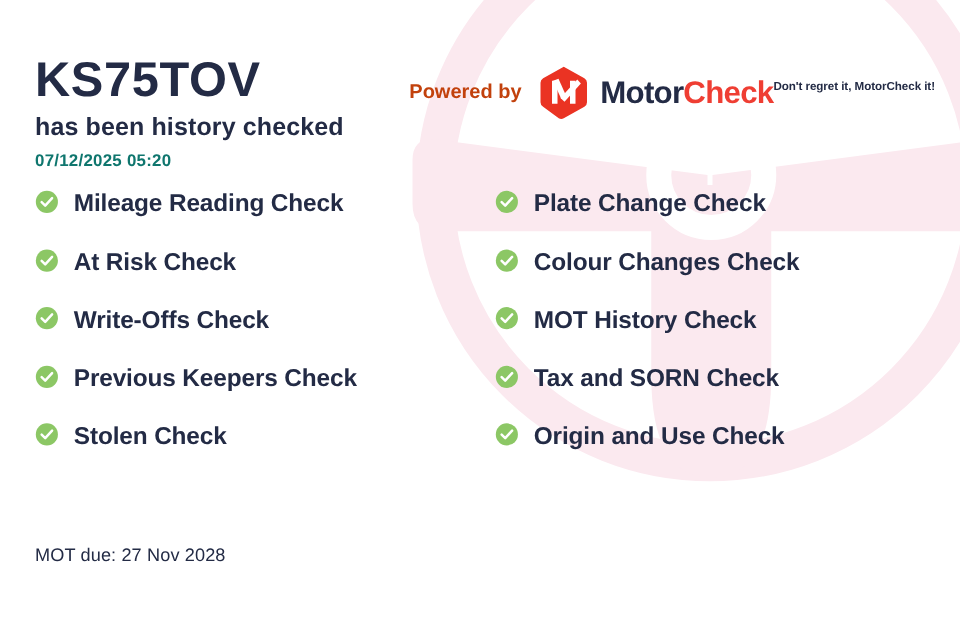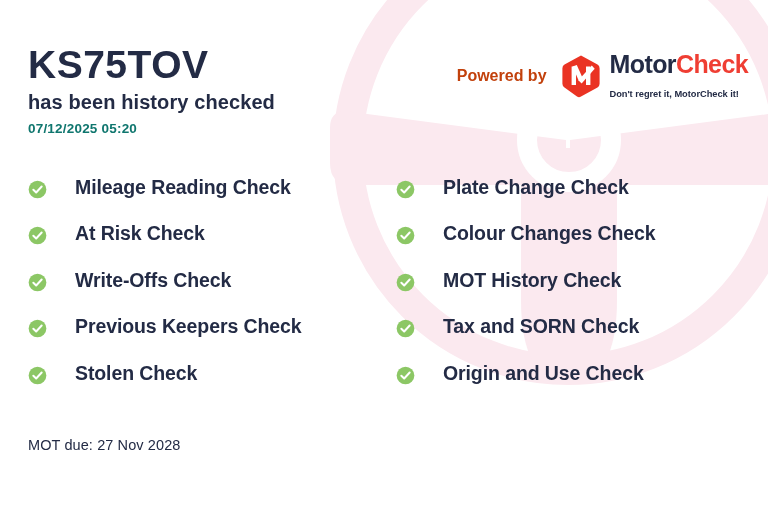--- a/index.html
+++ b/index.html
@@ -92,37 +92,37 @@
     gap: 9px;
   }
   .logo-mark {
     width: 40px;
     height: 44px;
     flex: none;
     display: block;
   }
   .logo-text {
     display: flex;
-    flex-direction: column;
+    flex-direction: row;
     justify-content: center;
     line-height: 1;
   }
   .logo-word {
     font-size: 25px;
     font-weight: bold;
     letter-spacing: -0.6px;
     white-space: nowrap;
   }
   .logo-word .motor { color: #232b45; }
   .logo-word .check { color: #ef3e33; }
   .logo-tag {
     font-size: 9.3px;
     font-weight: bold;
     color: #232b45;
-    margin-top: 13px;
+    margin-top: 3px;
     letter-spacing: -0.05px;
     white-space: nowrap;
   }
 
   
   .columns {
     position: absolute;
     left: 28px;
     top: 152px;
     width: 712px;
@@ -131,22 +131,22 @@
   }
   .col {
     display: flex;
     flex-direction: column;
   }
   .col-left { width: 368px; }
   .col-right { width: 344px; }
 
   .check-item {
     display: flex;
-    align-items: flex-end;
-    gap: 28px;
+    align-items: flex-start;
+    gap: 12px;
     height: 46.6px;
   }
   .tick {
     width: 19px;
     height: 19px;
     flex: none;
     display: block;
   }
   .check-label {
     font-size: 19.5px;

